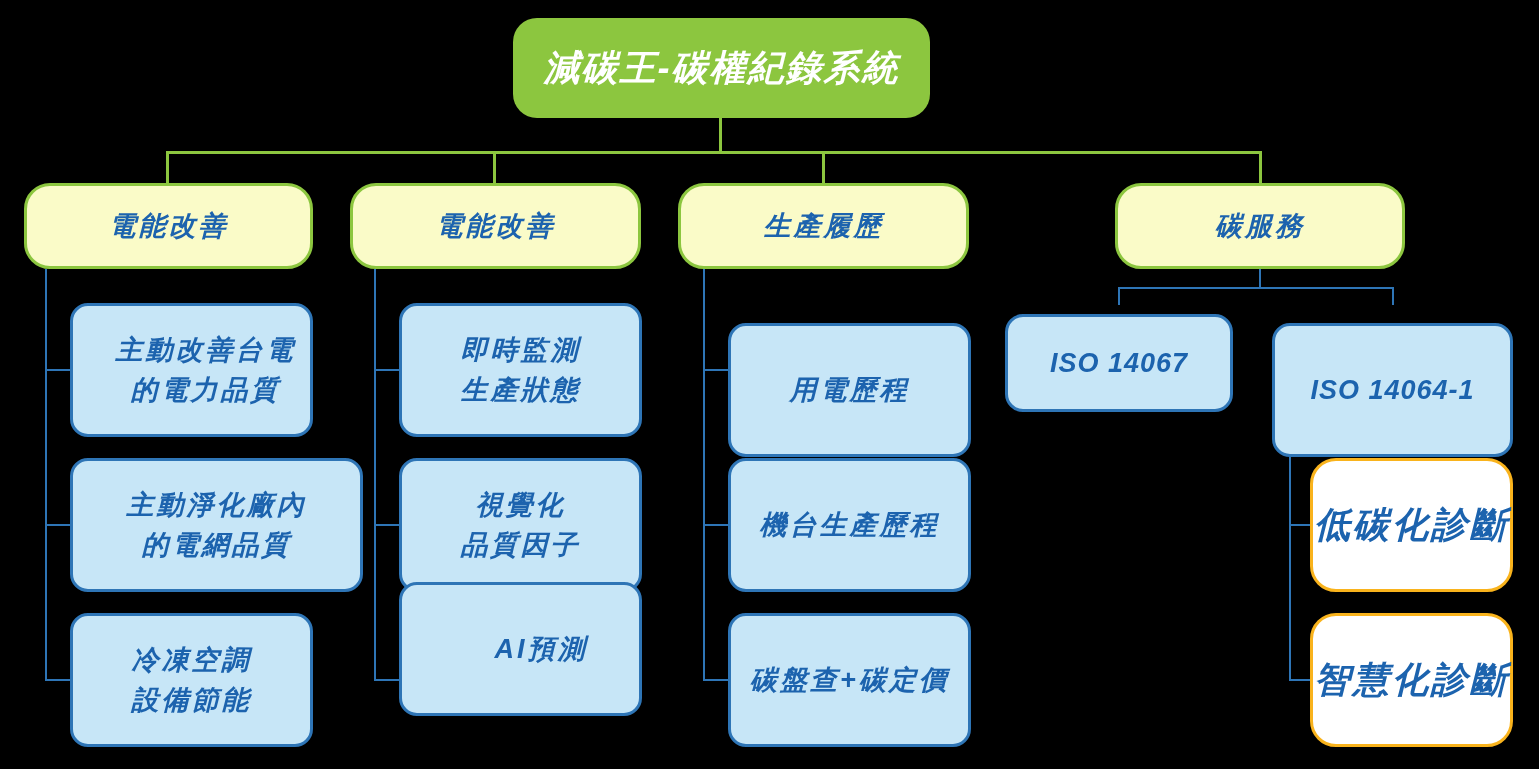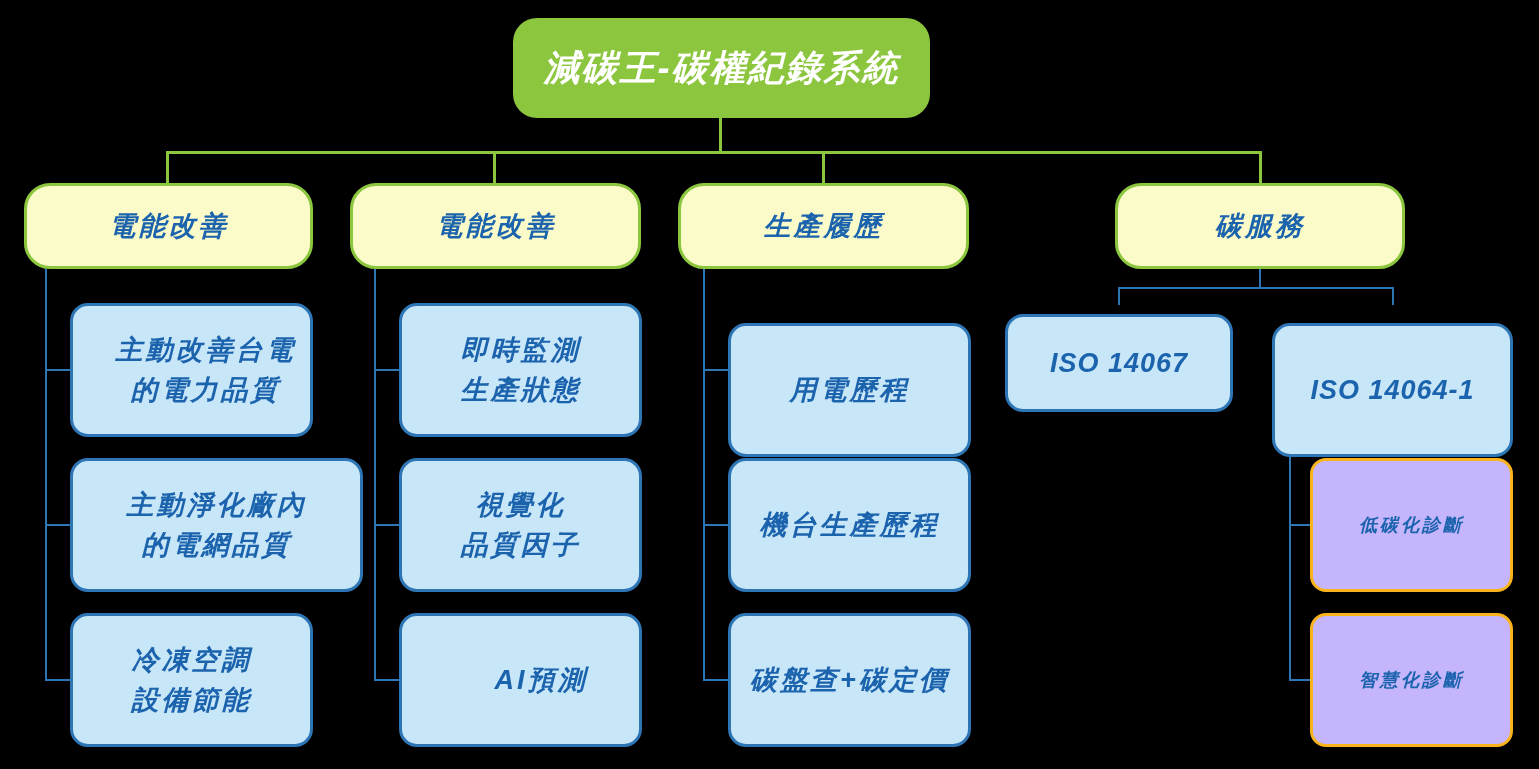--- a/index.html
+++ b/index.html
@@ -37,25 +37,25 @@
   }
   .blue-node {
     background:#C7E6F7;
     border:3px solid #2E75B6;
     color:#1C63AE;
     font-size:27px;
     border-radius:18px;
     letter-spacing:3px;
   }
   .orange-node {
-    background:#c4b5fd;
+    background:#ffffff;
     border:3px solid #F9B31C;
     color:#1C63AE;
-    font-size:18px;
-    border-radius:16px;
+    font-size:36px;
+    border-radius:26px;
     letter-spacing:3px;
   }
   .gline { position:absolute; background:#8CC63F; }
   .bline { position:absolute; background:#2E75B6; }
 </style>
 </head>
 <body>
 
 <div>
 
@@ -100,21 +100,21 @@
 的電力品質</div>
   <div class="node blue-node" style="left:70px; top:458px; width:293px; height:134px;">主動淨化廠內
 的電網品質</div>
   <div class="node blue-node" style="left:70px; top:613px; width:243px; height:134px;">冷凍空調
 設備節能</div>
 
   <div class="node blue-node" style="left:399px; top:303px; width:243px; height:134px;">即時監測
 生產狀態</div>
   <div class="node blue-node" style="left:399px; top:458px; width:243px; height:134px;">視覺化
 品質因子</div>
-  <div class="node blue-node" style="left:399px; top:613px; width:243px; height:134px;padding-left:41px;">AI預測</div>
+  <div class="node blue-node" style="left:399px; top:582px; width:243px; height:134px;padding-left:41px;">AI預測</div>
 
   <div class="node blue-node" style="left:728px; top:303px; width:243px; height:134px;margin-top:20px;">用電歷程</div>
   <div class="node blue-node" style="left:728px; top:458px; width:243px; height:134px;">機台生產歷程</div>
   <div class="node blue-node" style="left:728px; top:613px; width:243px; height:134px;">碳盤查+碳定價</div>
 
   <div class="node blue-node" style="left:1005px; top:314px; width:228px; height:98px; letter-spacing:1px;">ISO 14067</div>
   <div class="node blue-node" style="left:1272px; top:303px; width:241px; height:134px; letter-spacing:1px;margin-top:20px;">ISO 14064-1</div>
 
   <div class="node orange-node" style="left:1310px; top:458px; width:203px; height:134px;">低碳化診斷</div>
   <div class="node orange-node" style="left:1310px; top:613px; width:203px; height:134px;">智慧化診斷</div>

